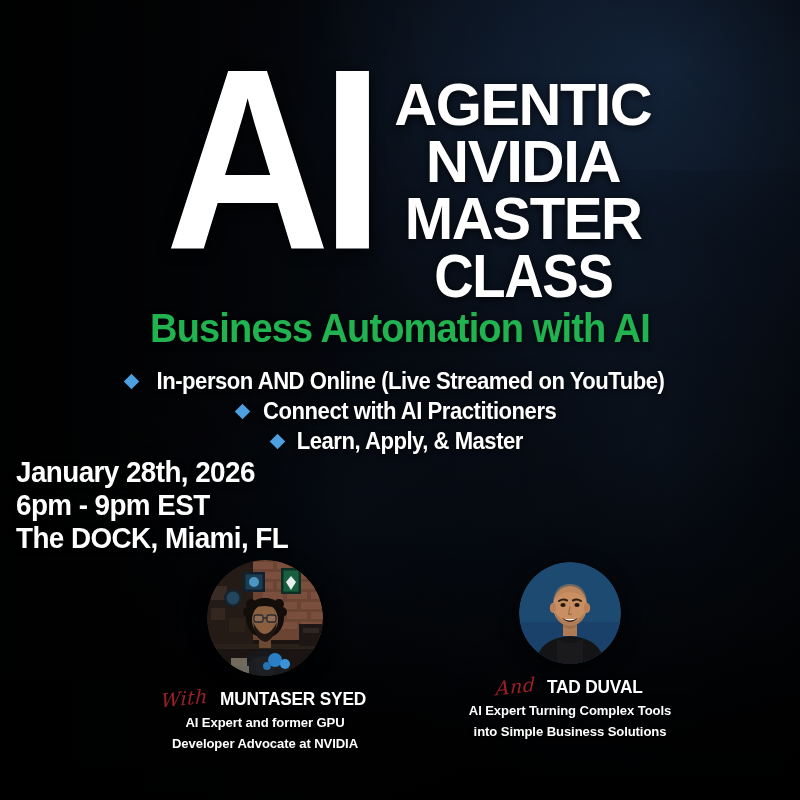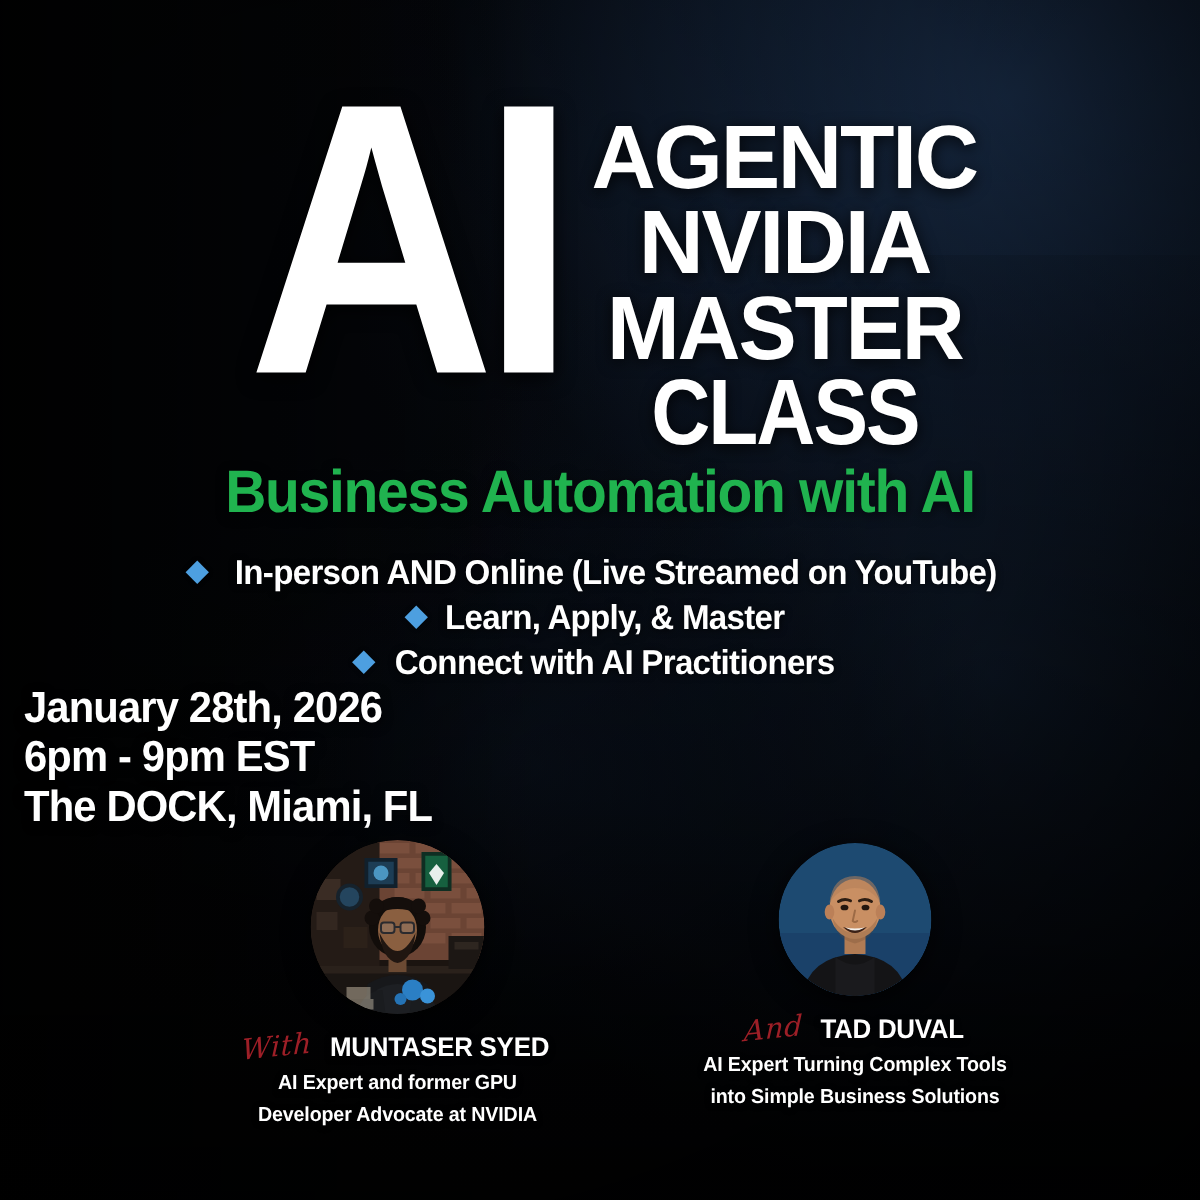--- a/index.html
+++ b/index.html
@@ -262,25 +262,25 @@
 
     <div class="subtitle">Business Automation with AI</div>
 
     <div class="bullets">
       <div class="bullet-row">
         <span class="bullet-diamond"></span>
         <span class="bullet-text">In-person AND Online (Live Streamed on YouTube)</span>
       </div>
       <div class="bullet-row">
         <span class="bullet-diamond"></span>
-        <span class="bullet-text">Learn, Apply, &amp; Master</span>
+        <span class="bullet-text">Connect with AI Practitioners</span>
       </div>
       <div class="bullet-row">
         <span class="bullet-diamond"></span>
-        <span class="bullet-text">Connect with AI Practitioners</span>
+        <span class="bullet-text">Learn, Apply, &amp; Master</span>
       </div>
     </div>
 
     <div class="details">
       <div class="detail-line">January 28th, 2026</div>
       <div class="detail-line">6pm - 9pm EST</div>
       <div class="detail-line">The DOCK, Miami, FL</div>
     </div>
 
     <div class="speakers">

